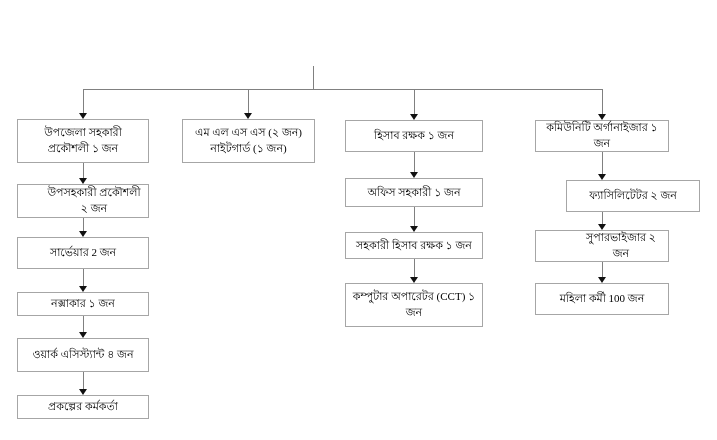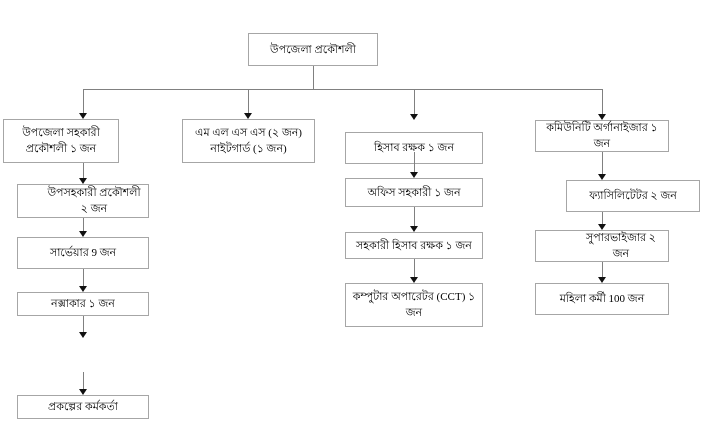--- a/index.html
+++ b/index.html
@@ -47,59 +47,59 @@
     border-left: 4px solid transparent;
     border-right: 4px solid transparent;
     border-top: 6px solid #111111;
   }
 </style>
 </head>
 <body>
 
 <div class="canvas">
 
-  <div class="node" style="left:248px; top:33px; width:130px; height:33px;">উপজেলা প্রকৌশলী</div>
 
   <div class="vline" style="left:313px; top:66px; height:23px;"></div>
   <div class="hline" style="left:83px; top:89px; width:520px;"></div>
 
   <div class="vline" style="left:83px;  top:89px; height:24px;"></div>
   <div class="arrow" style="left:79px;  top:113px;"></div>
   <div class="vline" style="left:248px; top:89px; height:24px;"></div>
   <div class="arrow" style="left:244px; top:113px;"></div>
   <div class="vline" style="left:414px; top:89px; height:25px;"></div>
   <div class="arrow" style="left:410px; top:114px;"></div>
   <div class="vline" style="left:602px; top:89px; height:25px;"></div>
   <div class="arrow" style="left:598px; top:114px;"></div>
 
-  <div class="node" style="left:3px; top:119px; width:116px; height:44px;">উপজেলা সহকারী প্রকৌশলী ১ জন</div>
+  <div class="node" style="left:17px; top:119px; width:132px; height:44px;">উপজেলা সহকারী প্রকৌশলী ১ জন</div>
   <div class="vline" style="left:83px; top:163px; height:15px;"></div>
   <div class="arrow" style="left:79px; top:178px;"></div>
 
   <div class="node" style="left:17px; top:184px; width:132px; height:34px;padding-left:28px;">উপসহকারী প্রকৌশলী ২ জন</div>
   <div class="vline" style="left:83px; top:218px; height:13px;"></div>
   <div class="arrow" style="left:79px; top:231px;"></div>
 
-  <div class="node" style="left:17px; top:237px; width:132px; height:32px;">সার্ভেয়ার 9 জন</div>
+  <div class="node" style="left:17px; top:237px; width:132px; height:32px;">সার্ভেয়ার 2 জন</div>
   <div class="vline" style="left:83px; top:269px; height:17px;"></div>
   <div class="arrow" style="left:79px; top:286px;"></div>
 
   <div class="node" style="left:17px; top:292px; width:132px; height:24px;">নক্সাকার ১ জন</div>
   <div class="vline" style="left:83px; top:316px; height:16px;"></div>
   <div class="arrow" style="left:79px; top:332px;"></div>
 
+  <div class="node" style="left:17px; top:338px; width:132px; height:34px;">ওয়ার্ক এসিস্ট্যান্ট ৪ জন</div>
   <div class="vline" style="left:83px; top:372px; height:17px;"></div>
   <div class="arrow" style="left:79px; top:389px;"></div>
 
   <div class="node" style="left:17px; top:395px; width:132px; height:24px;">প্রকল্পের কর্মকর্তা</div>
 
   <div class="node" style="left:182px; top:119px; width:133px; height:44px;text-align:center;">এম এল এস এস (২ জন)
 নাইটগার্ড (১ জন)</div>
 
-  <div class="node" style="left:345px; top:132px; width:138px; height:32px;">হিসাব রক্ষক ১ জন</div>
+  <div class="node" style="left:345px; top:120px; width:138px; height:32px;">হিসাব রক্ষক ১ জন</div>
   <div class="vline" style="left:414px; top:152px; height:20px;"></div>
   <div class="arrow" style="left:410px; top:172px;"></div>
 
   <div class="node" style="left:345px; top:178px; width:138px; height:29px;text-align:center;">অফিস সহকারী ১ জন</div>
   <div class="vline" style="left:414px; top:207px; height:19px;"></div>
   <div class="arrow" style="left:410px; top:226px;"></div>
 
   <div class="node" style="left:345px; top:232px; width:138px; height:27px;">সহকারী হিসাব রক্ষক ১ জন</div>
   <div class="vline" style="left:414px; top:259px; height:18px;"></div>
   <div class="arrow" style="left:410px; top:277px;"></div>

